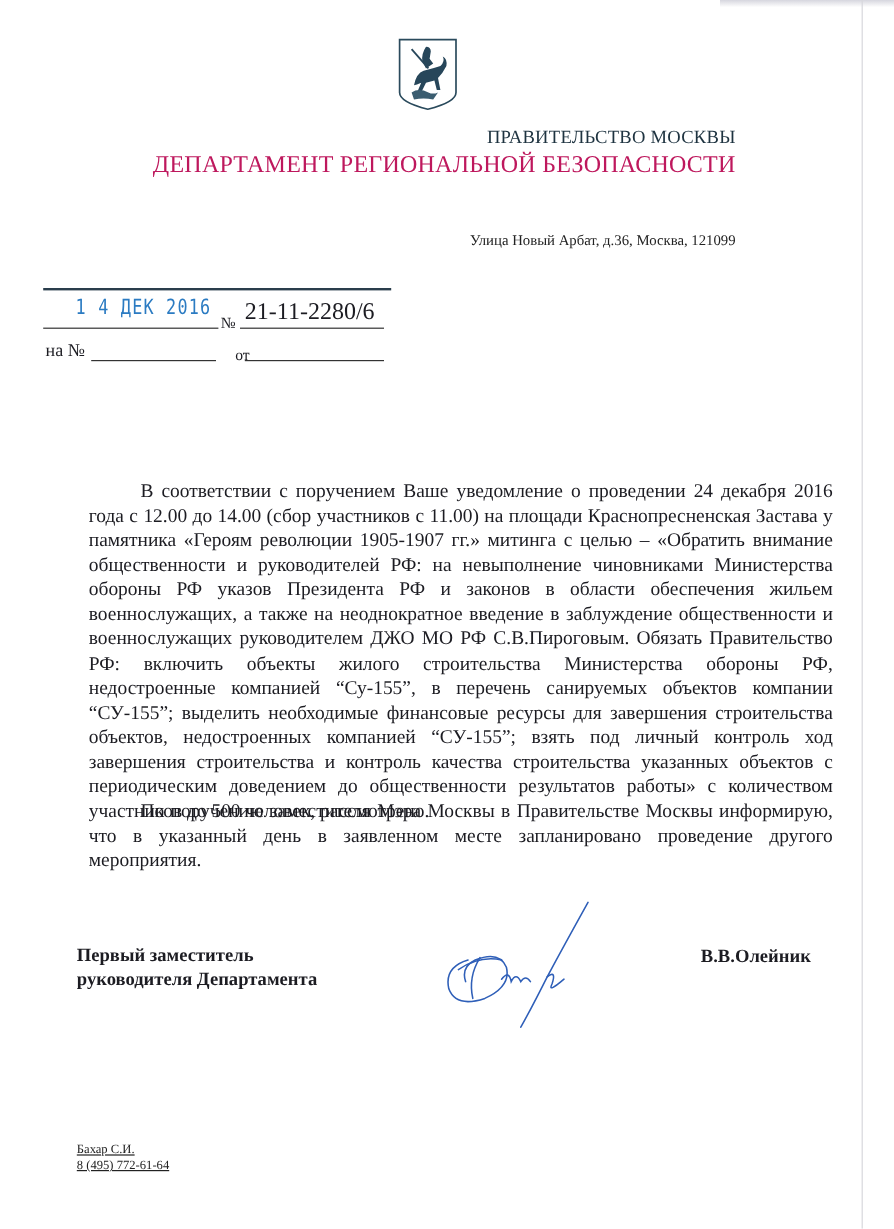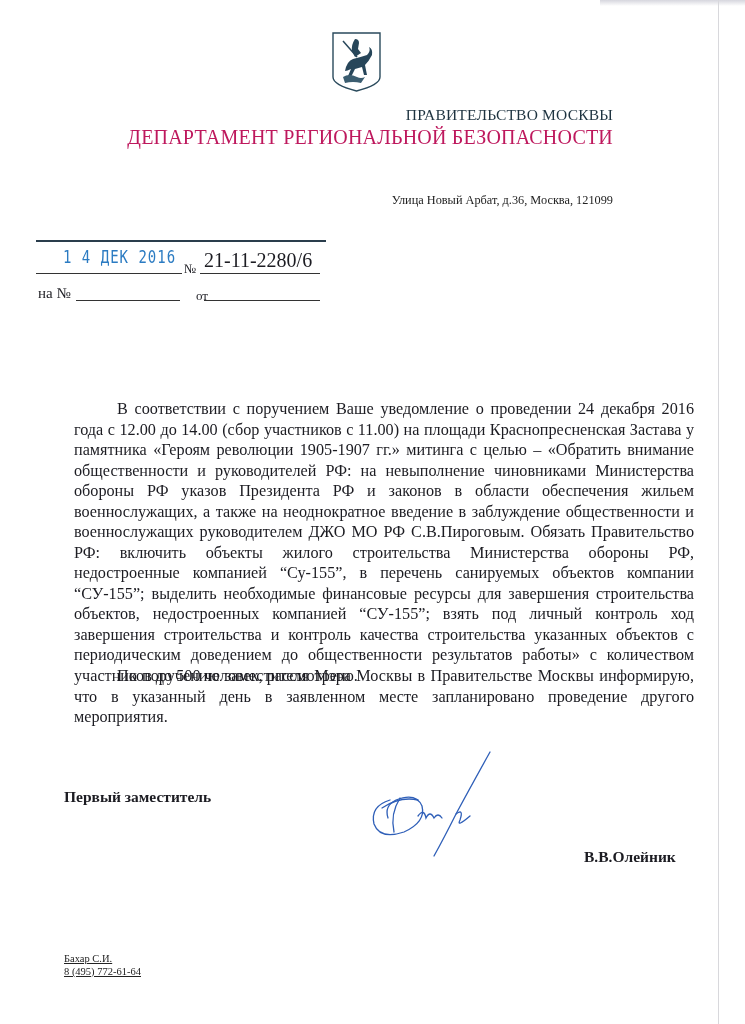--- a/index.html
+++ b/index.html
@@ -21,21 +21,21 @@
     .line { position: absolute; height: 1px; background: #333; }
     .num-label { position: absolute; left: 184px; top: 261px; font-size: 13px; }
     .num-value { position: absolute; left: 204px; top: 249px; font-size: 20px; }
     .na-label { position: absolute; left: 38px; top: 285px; font-size: 15px; }
     .ot-label { position: absolute; left: 184px; top: 288px; font-size: 13px; margin-left: 12px; }
     .body-text { position: absolute; left: 48px; width: 620px; font-size: 16.2px; line-height: 20.5px; text-align: justify; margin-left: 26px; }
     .p1 { top: 399px; }
     .p2 { top: 666px; }
     .body-text p { margin: 0; text-indent: 43px; }
     .sign-title { position: absolute; left: 64px; top: 787px; font-size: 15.5px; font-weight: bold; line-height: 20px; }
-    .sign-name { position: absolute; left: 584px; top: 848px; font-size: 15.5px; font-weight: bold; }
+    .sign-name { position: absolute; left: 584px; top: 789px; font-size: 15.5px; font-weight: bold; }
     .signature { position: absolute; left: 360px; top: 748px; width: 140px; height: 110px; }
     .executor { position: absolute; left: 64px; top: 952px; font-size: 10.5px; line-height: 13px; color: #222; text-decoration: underline; }
   </style>
 </head>
 <body>
 
 <div class="top-shadow"></div>
 <div class="scan-edge"></div>
 
 <svg class="emblem" viewBox="0 0 51 62">
@@ -71,20 +71,21 @@
 
 <div class="body-text p1">
   <p>В соответствии с поручением Ваше уведомление о проведении 24 декабря 2016 года с 12.00 до 14.00 (сбор участников с 11.00) на площади Краснопресненская Застава у памятника «Героям революции 1905-1907 гг.» митинга с целью – «Обратить внимание общественности и руководителей РФ: на невыполнение чиновниками Министерства обороны РФ указов Президента РФ и законов в области обеспечения жильем военнослужащих, а также на неоднократное введение в заблуждение общественности и военнослужащих руководителем ДЖО МО РФ С.В.Пироговым. Обязать Правительство РФ: включить объекты жилого строительства Министерства обороны РФ, недостроенные компанией “Су-155”, в перечень санируемых объектов компании “СУ-155”; выделить необходимые финансовые ресурсы для завершения строительства объектов, недостроенных компанией “СУ-155”; взять под личный контроль ход завершения строительства и контроль качества строительства указанных объектов с периодическим доведением до общественности результатов работы» с количеством участников до 500 человек, рассмотрено.</p>
 </div>
 <div class="body-text p2">
   <p>По поручению заместителя Мэра Москвы в Правительстве Москвы информирую, что в указанный день в заявленном месте запланировано проведение другого мероприятия.</p>
 </div>
 
 <div class="sign-title">
   <div>Первый заместитель</div>
+  <div>руководителя Департамента</div>
 </div>
 
 <svg class="signature" viewBox="0 0 140 110">
   <g fill="none" stroke="#2f5fb8" stroke-width="1.3" stroke-linecap="round">
     <path d="M30 52 Q10 58 14 76 Q20 92 44 84 Q66 74 62 58 Q56 44 36 52 Q24 58 28 70"></path>
     <path d="M40 50 Q30 66 34 84"></path>
     <path d="M22 60 Q40 48 58 52"></path>
     <path d="M58 68 Q64 60 66 70 Q70 62 74 70 Q78 64 82 70"></path>
     <path d="M130 4 Q110 40 96 66 Q84 90 74 108"></path>
     <path d="M96 66 Q104 60 100 72 Q96 80 110 68"></path>

